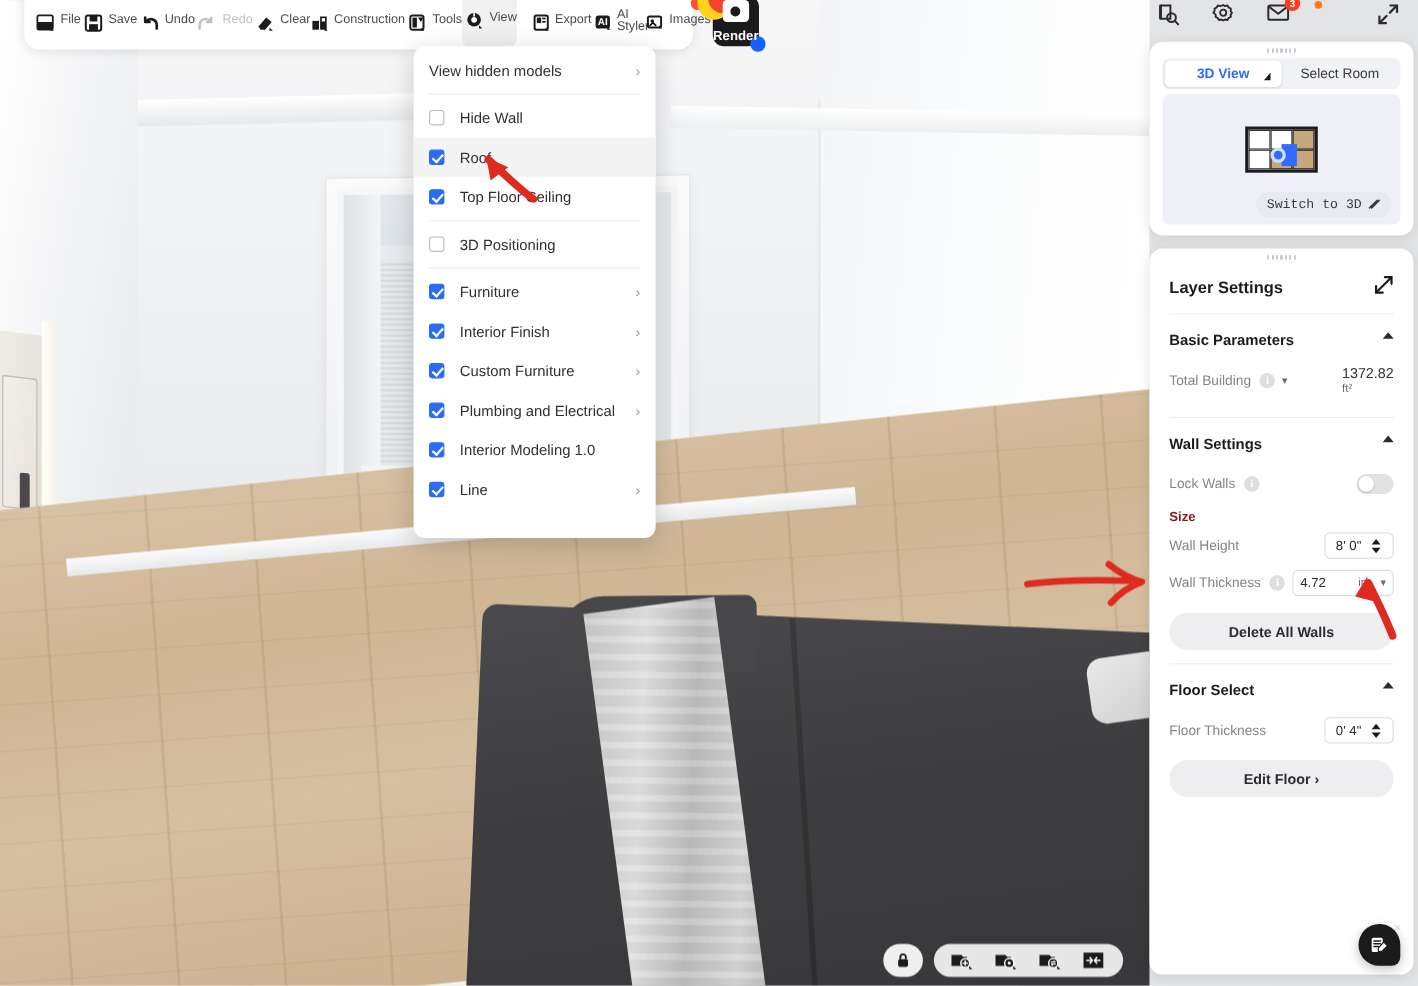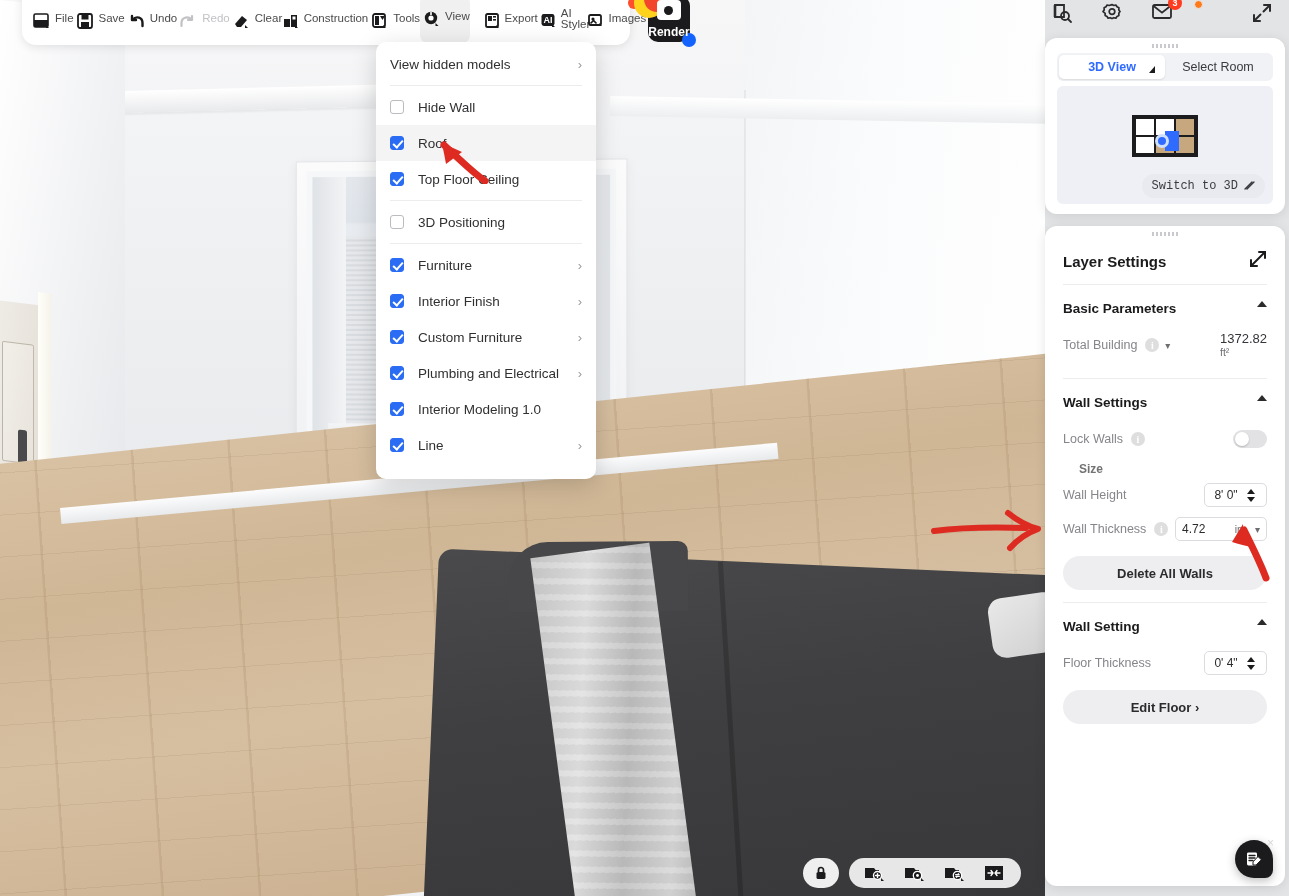--- a/index.html
+++ b/index.html
@@ -186,21 +186,21 @@
   .badge-dot {
     position: absolute; right: 6px; top: -2px; width: 12px; height: 12px;
     background: #ff4d2d; border-radius: 50%;
   }
 
   
   .menu {
     position: absolute; left: 376px; top: 42px; width: 220px;
     background: #fff; border-radius: 10px;
     box-shadow: 0 6px 24px rgba(0,0,0,.17);
-    padding: 4px 0 16px 0; z-index: 40;
+    padding: 4px 0 26px 0; z-index: 40;
   }
   .menu-row {
     display: flex; align-items: center; height: 36px; padding: 0 14px;
     font-size: 13.5px; color: #303032; cursor: pointer;
   }
   .menu-row.hl { background: #f4f4f5; }
   .menu-row .label { flex: 1; }
   .menu-div { height: 1px; background: #ececee; margin: 3px 14px; }
   .cbx {
     width: 14px; height: 14px; border-radius: 3px; border: 1.5px solid #bcbcc0;
@@ -298,21 +298,21 @@
   .val-right { margin-left: auto; text-align: right; color: #35353a; font-size: 13px; line-height: 1.15; }
   .val-right .unit { font-size: 10.5px; color: #6d6d72; display: block; text-align: left; }
   .toggle {
     margin-left: auto; width: 34px; height: 18px; border-radius: 9px;
     background: #e2e2e5; position: relative; cursor: pointer;
   }
   .toggle::after {
     content:""; position:absolute; left: 2px; top: 2px; width: 14px; height: 14px;
     border-radius: 50%; background: #fff; box-shadow: 0 1px 2px rgba(0,0,0,.2);
   }
-  .sub-label { font-size: 12px; color: #737373; font-weight: 700; padding: 6px 0 2px 0; margin-left: 16px; }
+  .sub-label { font-size: 12px; color: #7f1d1d; font-weight: 700; padding: 6px 0 2px 0; }
   .stepper {
     margin-left: auto; width: 63px; height: 24px; border: 1px solid #dcdce0;
     border-radius: 5px; display: flex; align-items: center; background: #fff;
   }
   .stepper input {
     width: 42px; border: 0; outline: none; font-size: 12px; color: #2b2b2d;
     text-align: center; font-family: "Liberation Sans", sans-serif; background: transparent;
   }
   .spin { display: flex; flex-direction: column; gap: 3px; margin-right: 4px; cursor: pointer; }
   .spin i { width: 0; height: 0; border-left: 4px solid transparent; border-right: 4px solid transparent; }
@@ -738,21 +738,21 @@
       <span class="sel-box">
         <input readonly="" value="4.72" style="">
         <span class="sel-unit">in</span>
         <span class="mini-chev">▾</span>
       </span>
     </div>
     <button class="pill-btn">Delete All Walls</button>
     <div class="hr"></div>
 
     <div class="sec-head">
-      <h3>Wall Setting</h3>
+      <h3>Floor Select</h3>
       <span class="caret-up"></span>
     </div>
     <div class="row">
       <span class="lbl">Floor Thickness</span>
       <span class="stepper">
         <input readonly="" value="0' 4&quot;" style="">
         <span class="spin">
           <i class="up"></i>
           <i class="dn"></i>
         </span>

